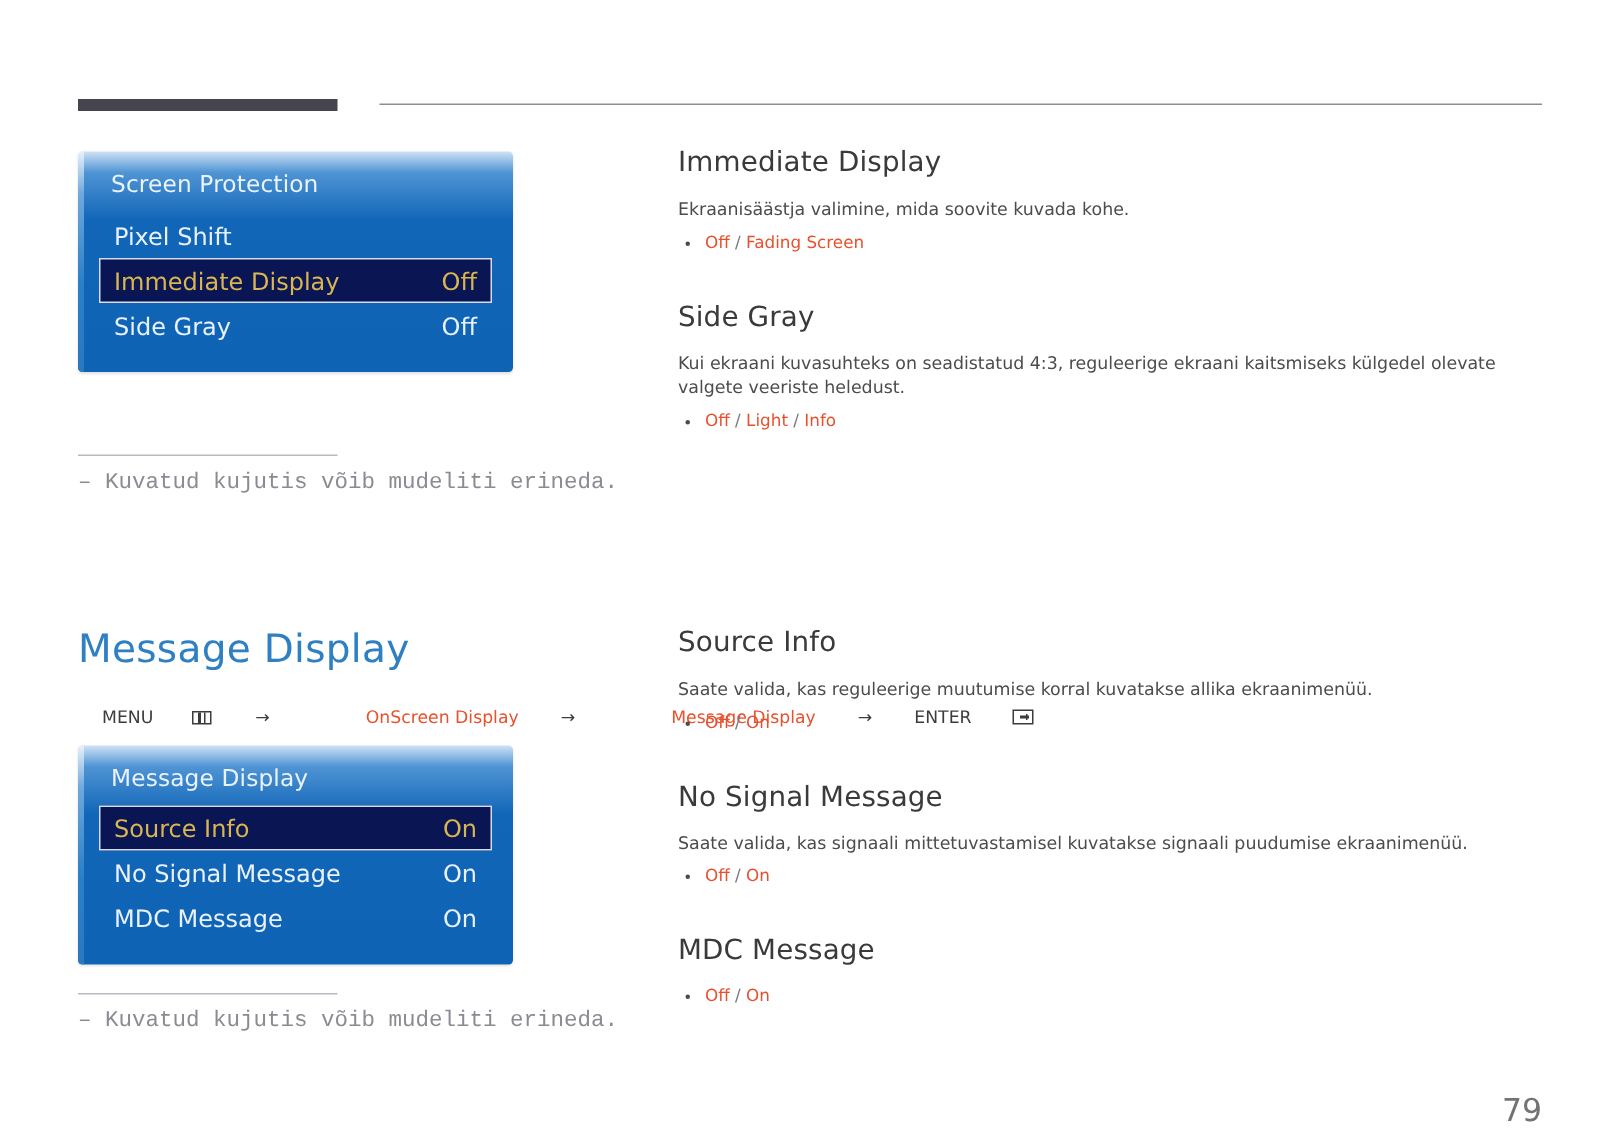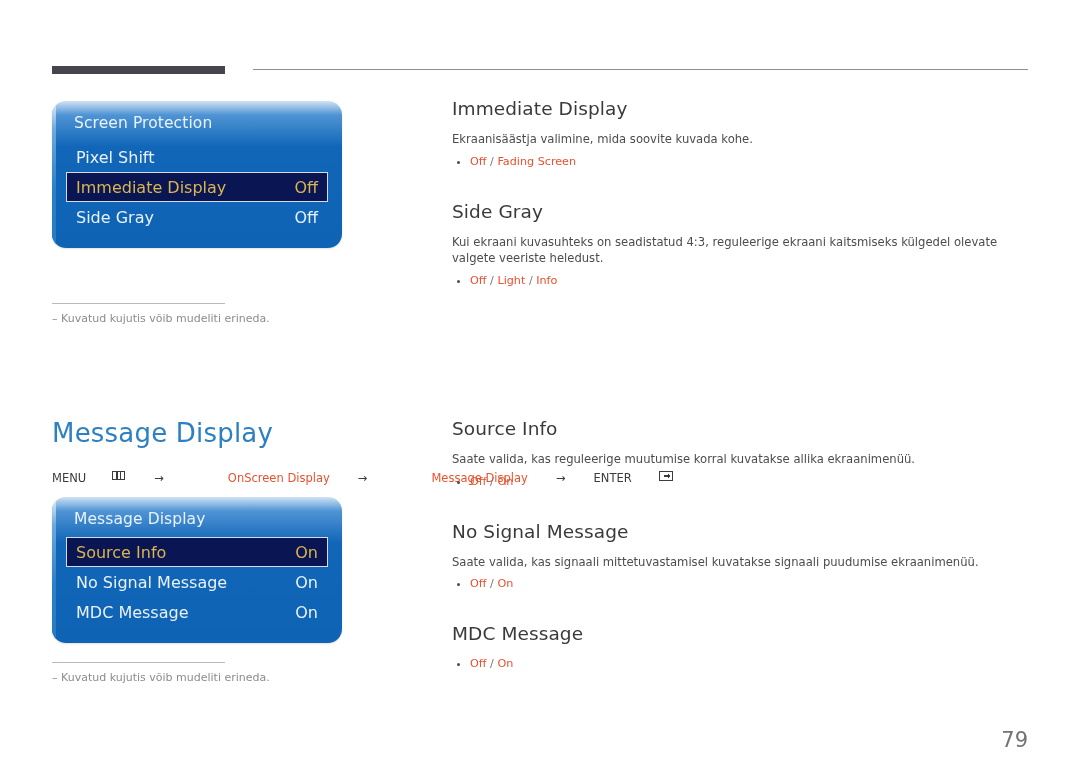--- a/index.html
+++ b/index.html
@@ -38,21 +38,21 @@
     top: 3px;
     width: 775px;
     height: 1px;
     background: #8d8d93;
   }
 
   
   .osd-panel {
     position: absolute;
     width: 290px;
-    border-radius: 14px;
+    border-radius: 3px;
     background: linear-gradient(to bottom, #cfe2f5 0px, #4f94d4 14px, #1166b8 46px, #0f63b5 100%);
     box-shadow: 0 1px 2px rgba(0,0,0,0.12);
     overflow: hidden;
   }
   .osd-panel::before {
     content: "";
     position: absolute;
     left: 0; top: 0; bottom: 0;
     width: 4px;
     background: linear-gradient(to bottom, #e8f1fb, #6fa9dd 28px, #2c7fc6 60%, #2a79bf 100%);
@@ -100,47 +100,48 @@
     position: absolute;
     width: 250px;
   }
   .note-rule {
     width: 173px;
     height: 1px;
     background: #b9b9c1;
     margin-bottom: 8px;
   }
   .note-text {
-    font-size: 11px;
+    font-size: 15px;
     color: #8b8b93;
     line-height: 1.3;
     white-space: nowrap;
+    font-family: Liberation Mono, monospace;
   }
   #note-1 { left: 52px; top: 303px; }
   #note-2 { left: 52px; top: 662px; }
 
   
   .section-title {
     position: absolute;
     left: 52px;
     top: 418px;
     font-size: 26px;
     color: #2e80c2;
     letter-spacing: .2px;
   }
 
   
   .breadcrumb {
     position: absolute;
-    left: 52px;
+    left: 68px;
     top: 471px;
     font-size: 11.5px;
     color: #3c3c3c;
     display: flex;
-    align-items: flex-start;
+    align-items: center;
     white-space: nowrap;
     gap: 24px;
   }
   .breadcrumb .bc-accent { color: #e8512e; margin-left: 36px; }
   .breadcrumb .bc-arrow { margin: 0 4px; color: #3c3c3c; }
   .ic-menu {
     display: inline-block;
     width: 13px;
     height: 9px;
     border: 1.4px solid #3c3c3c;

